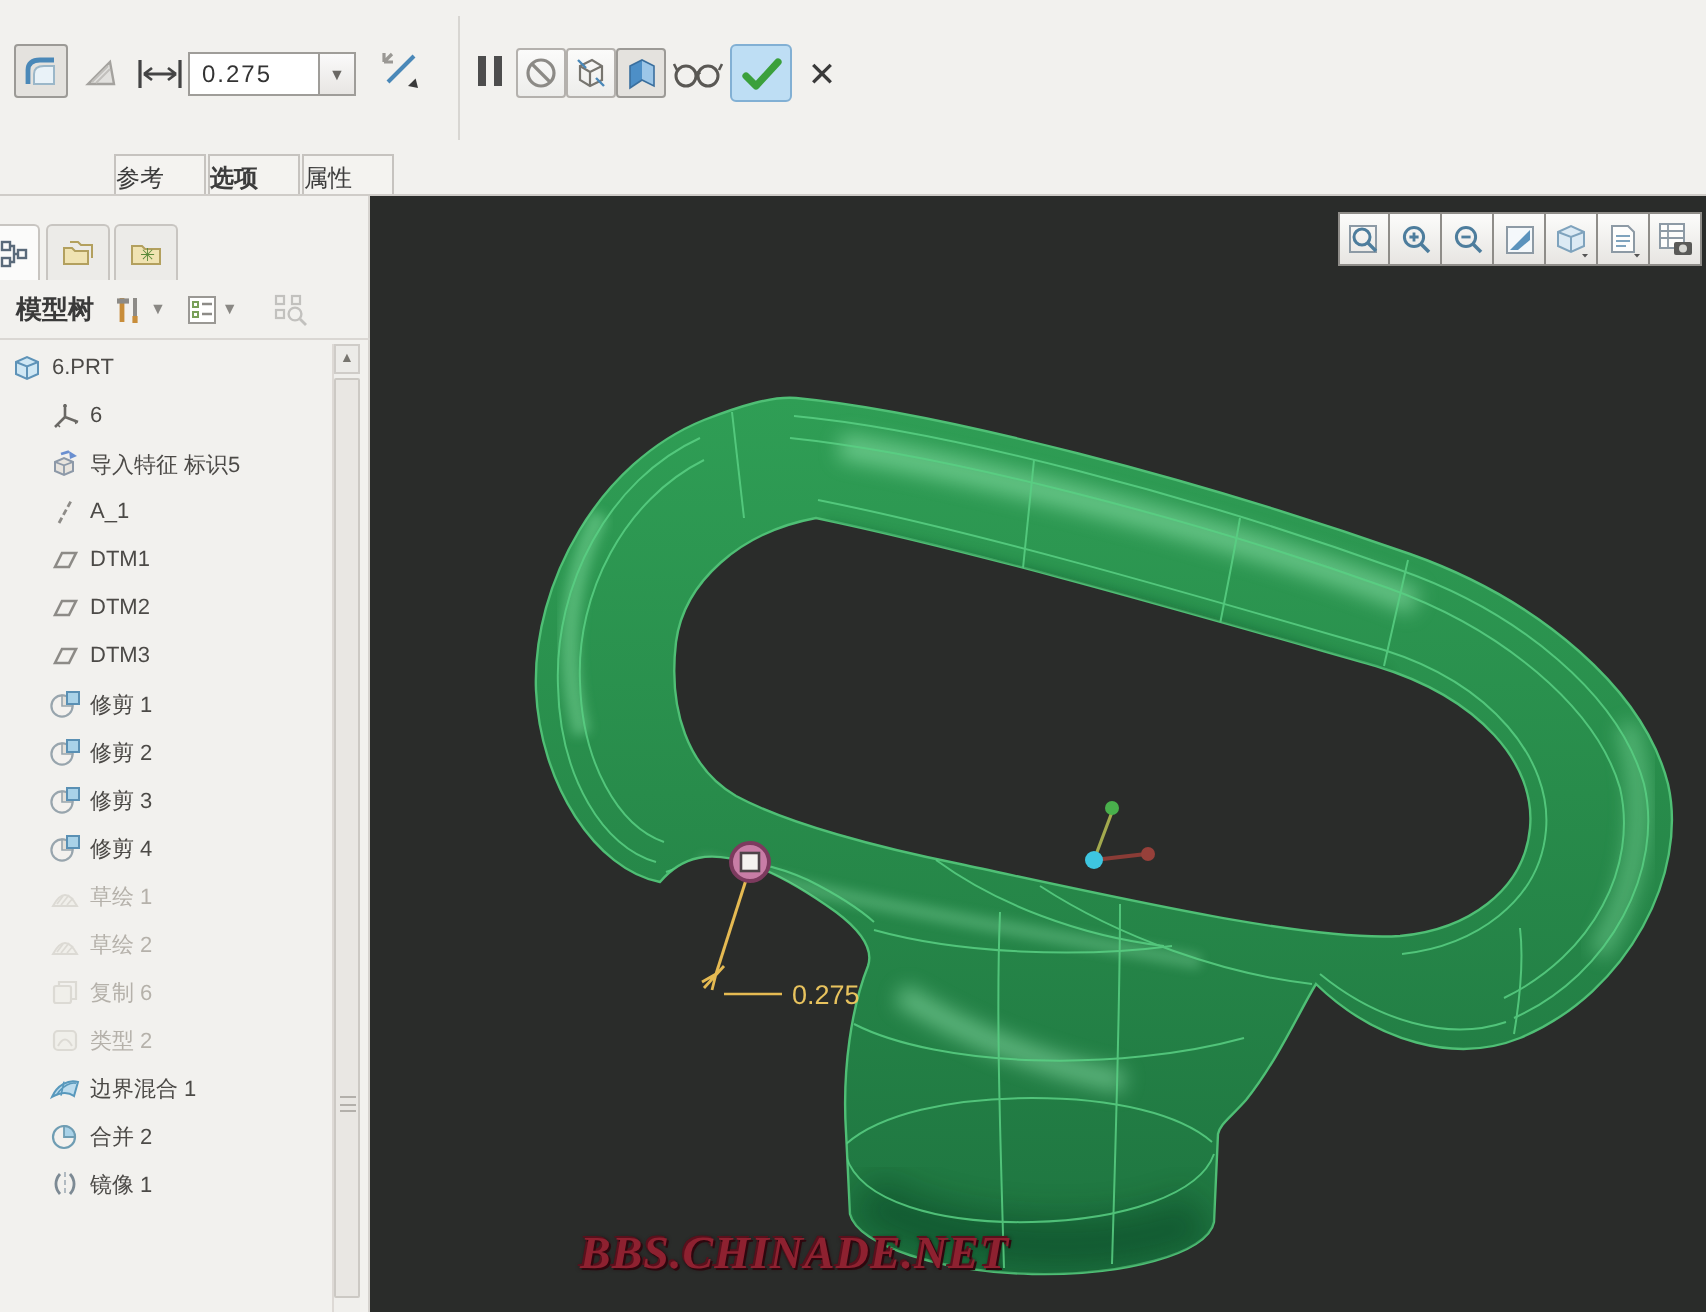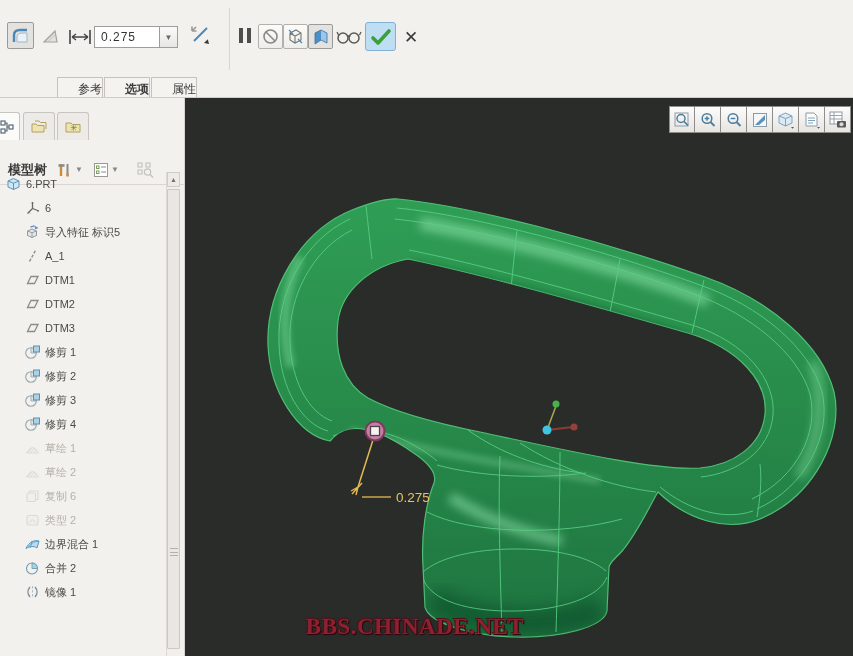--- a/index.html
+++ b/index.html
@@ -16,31 +16,31 @@
   .combo-field { width:66px; height:22px; border:1px solid #9f9d99; background:#fff;
      font-size:12px; color:#333; padding:3px 0 0 6px; letter-spacing:1px; }
   .combo-arrow { width:18px; height:22px; border:1px solid #9f9d99; border-left:none;
      background:linear-gradient(#fafafa,#e8e6e3); color:#6a6864; font-size:8px;
      display:flex; align-items:center; justify-content:center; }
   .vsep { position:absolute; width:1px; background:#d8d6d2; }
   .pause-bar { display:inline-block; width:4px; height:15px; background:#4d4d4d; margin:0 2px; }
   .xmark { font-size:17px; font-weight:bold; color:#3a3a3a; line-height:1; }
   .tabrow { position:absolute; left:0; top:77px; width:853px; height:21px; }
   .rtab { position:absolute; top:0; width:46px; height:21px; border:1px solid #c6c3bf; border-bottom:none;
-    background:#f4f3f0; font-size:12px; color:#3c3c3c; text-align:right; padding-top:3px; }
+    background:#f4f3f0; font-size:12px; color:#3c3c3c; text-align:left; padding-top:3px; }
   .ribbon-bottom { position:absolute; left:0; top:97px; width:853px; height:1px; background:#cfccc8; }
 
   
   .left-panel { position:absolute; left:0; top:98px; width:185px; height:558px; background:#f2f1ee;
     border-right:1px solid #d6d3cf; }
   .ptab { position:absolute; top:14px; height:28px; border:1px solid #c8c5c1; border-bottom:none;
     border-radius:3px 3px 0 0; background:#ecebe8; display:flex; align-items:center; justify-content:center; }
   .ptab.sel { background:#fbfbfa; }
   .phead { position:absolute; left:0; top:42px; width:185px; height:30px;
-    border-bottom:1px solid #dad7d3; display:flex; align-items:center;margin-top:15px; }
+    border-bottom:1px solid #dad7d3; display:flex; align-items:center; }
   .ptitle { font-weight:bold; font-size:13px; color:#3a3a3a; margin-left:8px; }
   .hicon { margin-left:10px; display:flex; align-items:center; }
   .caret { font-size:8px; color:#8a8884; margin-left:2px; }
   .tree { position:absolute; left:0; top:74px; width:166px; height:484px; overflow:hidden; }
   .trow { height:24px; display:flex; align-items:center; white-space:nowrap; }
   .trow .ticon { width:17px; height:16px; margin-right:4px; flex:none; }
   .tlabel { font-size:11px; color:#4c4a47; }
   .indent1 { padding-left:24px; } .indent0 { padding-left:5px; }
   .sup .tlabel { color:#b5b1aa; }
   .sup .ticon { filter:grayscale(55%) opacity(0.5); }
@@ -54,24 +54,24 @@
     border-top:1px solid #b3b0ab; border-bottom:1px solid #b3b0ab; }
   .sb-grip:after { content:""; display:block; margin-top:3px; border-top:1px solid #b3b0ab; }
 
   
   .viewport { position:absolute; left:185px; top:98px; width:668px; height:558px;
     background:#2a2c2a; overflow:hidden; }
   .mini-toolbar { position:absolute; left:484px; top:8px; display:flex; }
   .vbtn { width:26px; height:27px; border:1px solid #8f8d89; border-left:none;
     background:linear-gradient(#fcfcfb,#e7e5e2); display:flex; align-items:center; justify-content:center; }
   .vbtn:first-child { border-left:1px solid #8f8d89; }
-  .watermark { position:absolute; left:105px; top:516px; width:250px; text-align:center;
+  .watermark { position:absolute; left:105px; top:516px; width:250px; text-align:left;
     font-family:"Liberation Serif","DejaVu Serif",serif; font-weight:bold; font-size:23px;
     color:#8e2130; letter-spacing:0.5px;
-    text-shadow:1px 1px 0 #2e070e, -1px -1px 0 #5a101c, 0 0 2px #200408; }
+    text-shadow:1px 1px 0 #2e070e, -1px -1px 0 #5a101c, 0 0 2px #200408;font-style:italic; }
 </style>
 </head>
 <body>
 
 <div id="app">
 
   <div class="ribbon">
 
     <div class="rbtn boxed pressed" style="left:7px; top:22px; width:27px; height:27px;">
       <svg width="19" height="19" viewBox="0 0 19 19">

